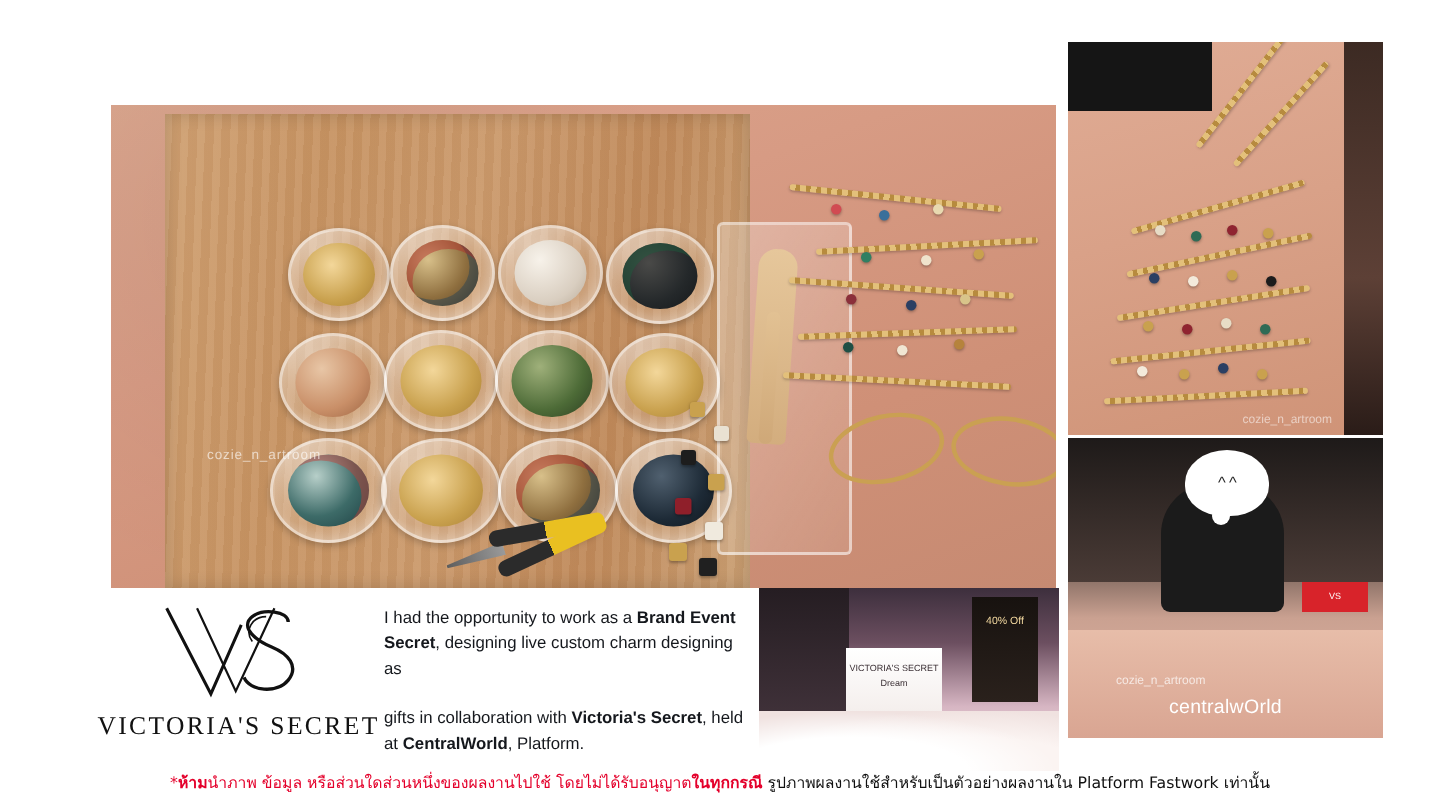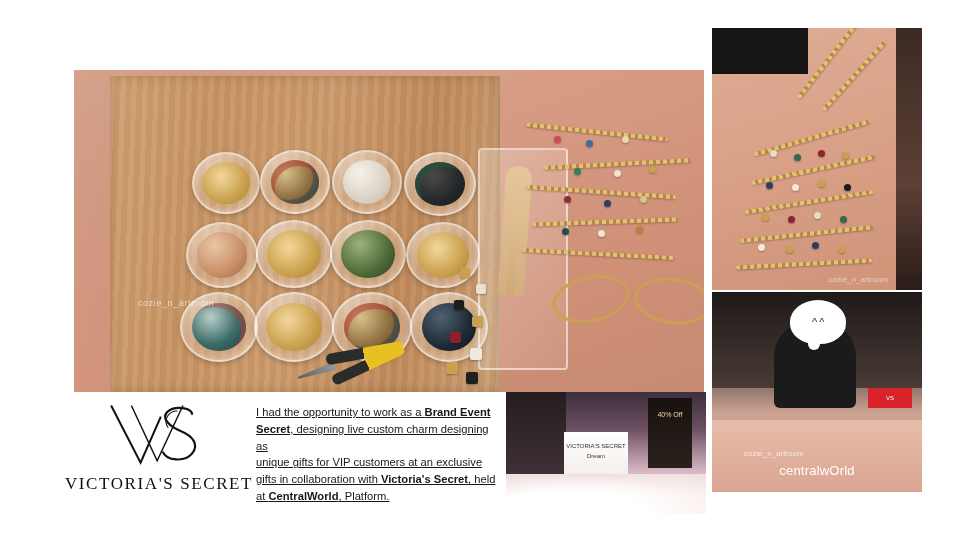--- a/index.html
+++ b/index.html
@@ -210,21 +210,21 @@
   }
   .vs-mark { width: 112px; height: 70px; }
   .vs-word {
     margin-top: 4px; font-family: "Liberation Serif", serif;
     font-size: 17px; letter-spacing: 1.6px; color: #111; white-space: nowrap;
   }
 
   
   .caption {
     position: absolute; left: 256px; top: 404px; width: 240px;
-    font-size: 11.2px; line-height: 1.5; color: #15181d; text-decoration: underline;
+    font-size: 11.2px; line-height: 1.5; color: #15181d;
   }
   .caption b { font-weight: bold; }
 
   
   .warning {
     position: absolute; left: 0; right: 0; bottom: 10px;
     text-align: center; font-size: 10.5px; color: #e4002b;
     font-family: "DejaVu Sans", sans-serif;
   }
   .warning .blk { color: #111; }
@@ -374,19 +374,22 @@
       <path d="M30 6 L58 66 L86 6" fill="none" stroke="#111" stroke-width="1.6"></path>
       <path d="M96 16 C96 8, 78 6, 70 12 C60 20, 74 30, 84 34 C96 39, 104 48, 96 58 C88 68, 68 66, 64 56" fill="none" stroke="#111" stroke-width="2.4"></path>
       <path d="M70 30 C64 22, 70 12, 80 12" fill="none" stroke="#111" stroke-width="1.2"></path>
     </svg>
     <div class="vs-word">VICTORIA'S SECRET</div>
   </div>
 
   <div class="caption">
     <span>I had the opportunity to work as a </span><b>Brand Event</b><br>
     <b>Secret</b><span>, designing live custom charm designing as</span><br>
-    <span>unique gifts for VIP customers at an exclusive</span><br>
+    <br>
     <span>gifts in collaboration with </span><b>Victoria's Secret</b><span>, held</span><br>
     <span>at </span><b>CentralWorld</b><span>, Platform.</span>
   </div>
 
+  <div class="warning">
+    <span>*</span><b>ห้าม</b><span>นำภาพ ข้อมูล หรือส่วนใดส่วนหนึ่งของผลงานไปใช้ โดยไม่ได้รับอนุญาต</span><b>ในทุกกรณี</b><span class="blk">  รูปภาพผลงานใช้สำหรับเป็นตัวอย่างผลงานใน Platform Fastwork เท่านั้น</span>
+  </div>
 
 </div>
 
 </body></html>

